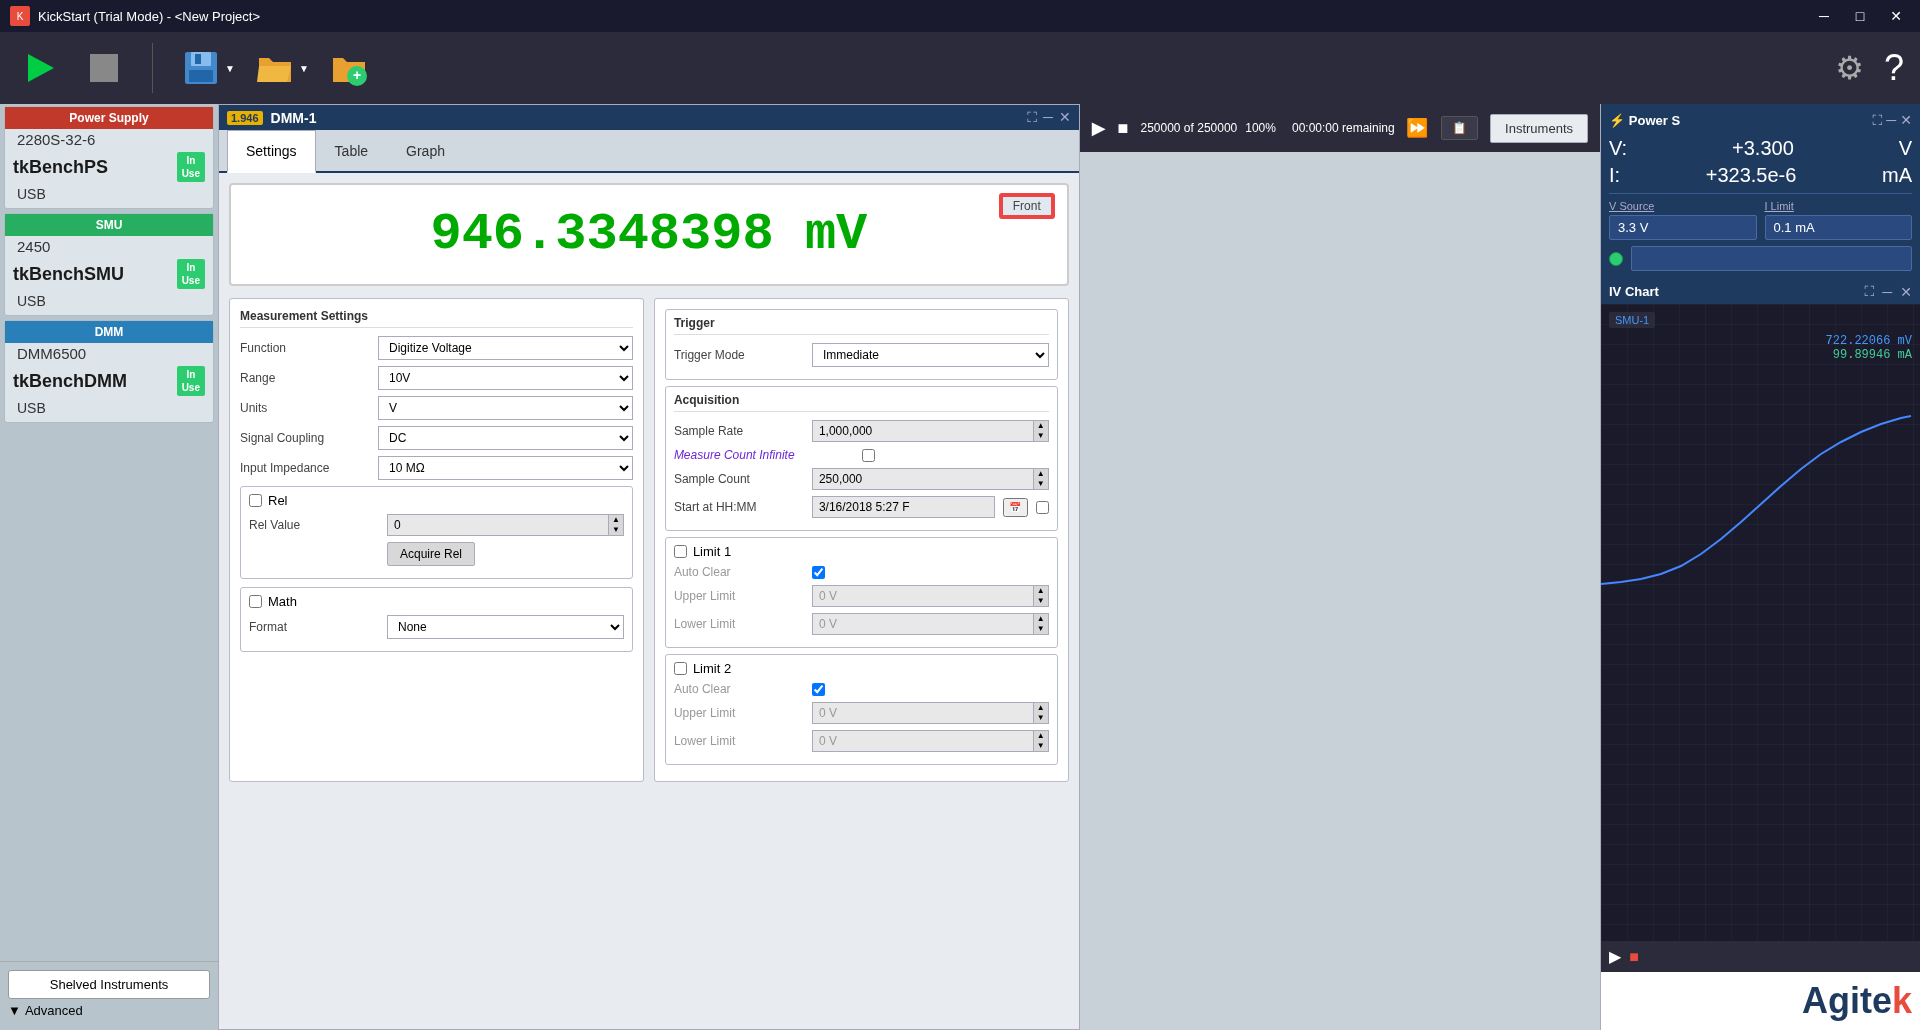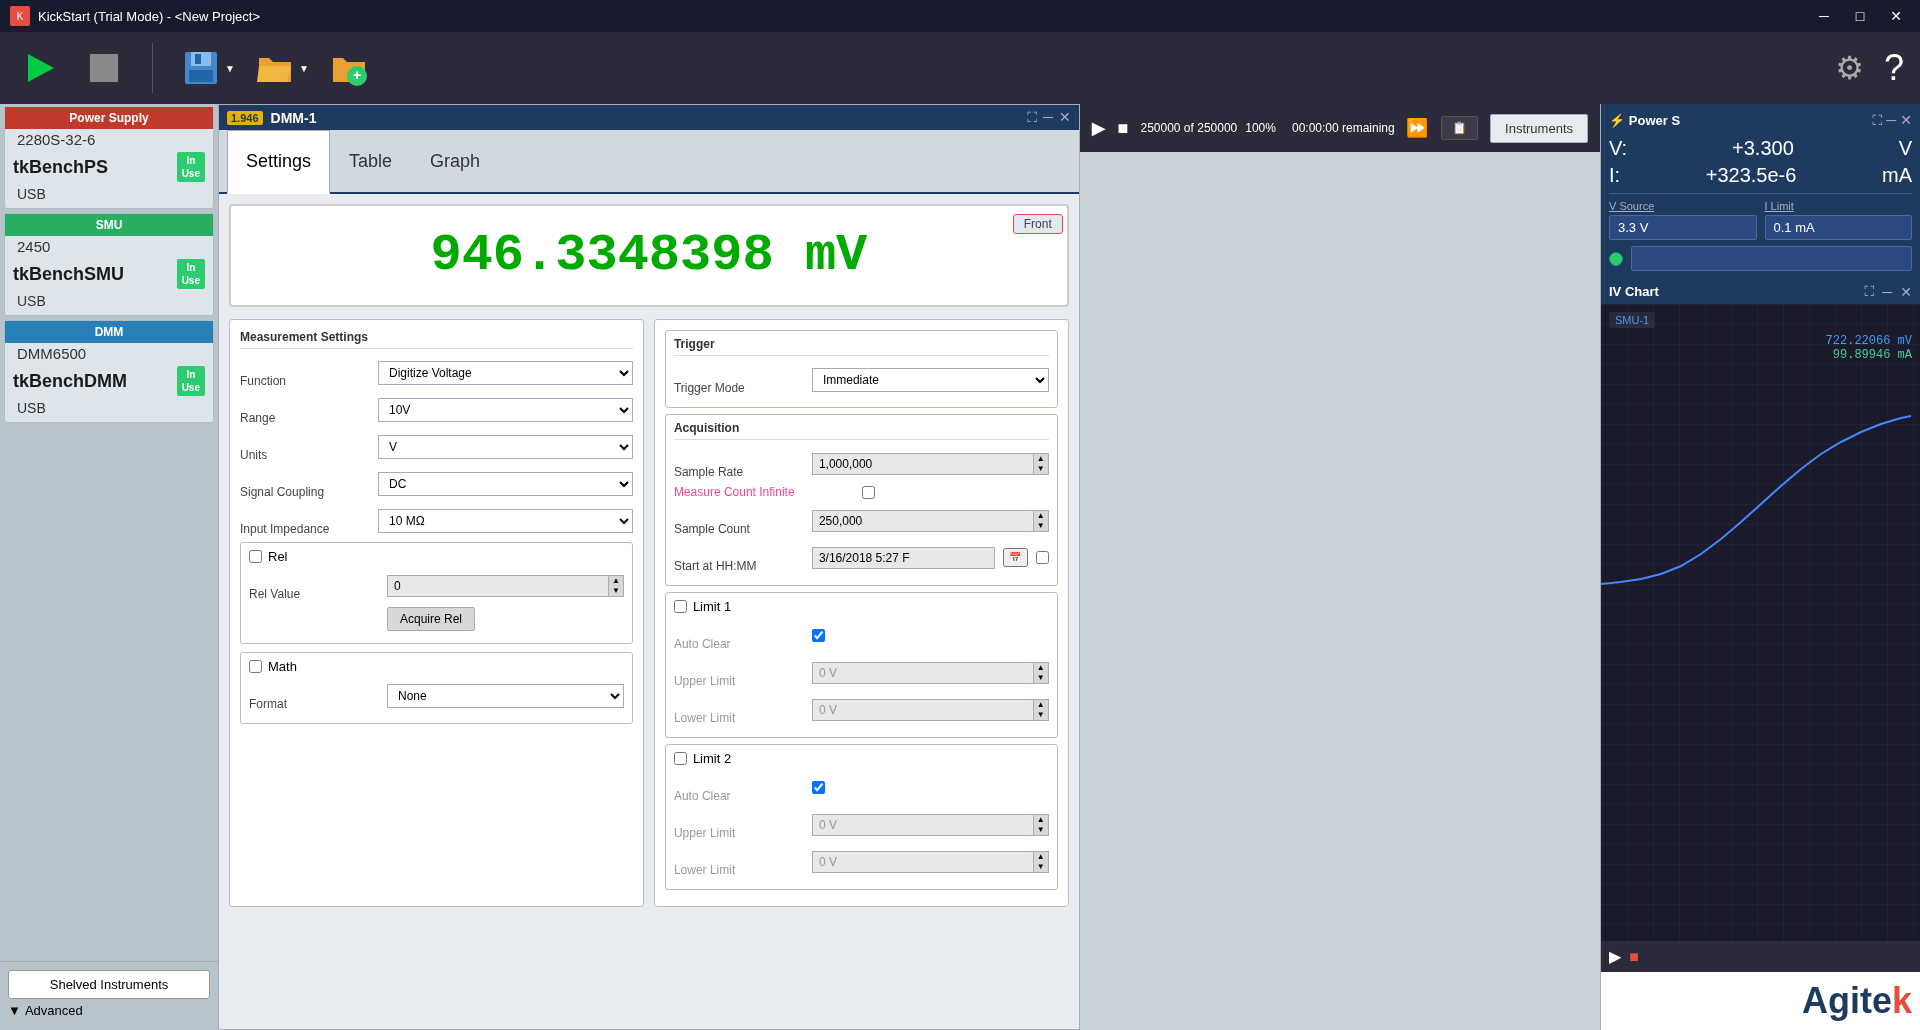--- a/index.html
+++ b/index.html
@@ -159,25 +159,25 @@
     .dmm-title-icon { color: #aac; cursor: pointer; font-size: 14px; }
 
     
     #dmm-tabs {
       display: flex;
       background: #d0d8e0;
       border-bottom: 2px solid #1e3a5f;
       padding: 0 8px;
     }
     .dmm-tab {
-      padding: 20px 18px;
+      padding: 12px 18px;
       cursor: pointer;
       border: 1px solid transparent;
       border-bottom: none;
-      font-size: 18px;
+      font-size: 14px;
       color: #333;
       background: transparent;
     }
     .dmm-tab.active {
       background: white;
       border-color: #aab;
       border-bottom: 2px solid white;
       margin-bottom: -2px;
       color: #000;
     }
@@ -196,23 +196,23 @@
       border: 2px solid #ccc;
       border-radius: 4px;
       padding: 20px;
       text-align: center;
       margin-bottom: 12px;
       position: relative;
     }
     #front-badge {
       position: absolute;
       top: 8px;
-      right: 4px;
+      right: 12px;
       background: #e0e8f0;
-      border: 1px solid #ef4444;
+      border: 4px solid #ef4444;
       padding: 2px 10px;
       border-radius: 3px;
       font-size: 12px;
       color: #444;
     }
     #measurement-value {
       font-size: 52px;
       font-weight: bold;
       color: #00aa00;
       font-family: 'Courier New', monospace;
@@ -242,27 +242,27 @@
       display: flex;
       align-items: center;
       margin-bottom: 6px;
       gap: 8px;
     }
     .form-label {
       width: 130px;
       font-size: 12px;
       color: #444;
       flex-shrink: 0;
-      margin-top: 17px;
     }
     .form-label-wide {
       width: 180px;
       font-size: 12px;
-      color: #ec4899;
+      color: #6d28d9;
       flex-shrink: 0;
+      font-style: italic;
     }
     .form-select {
       flex: 1;
       padding: 3px 6px;
       border: 1px solid #aab;
       background: white;
       font-size: 12px;
       cursor: pointer;
     }
     .form-input {

